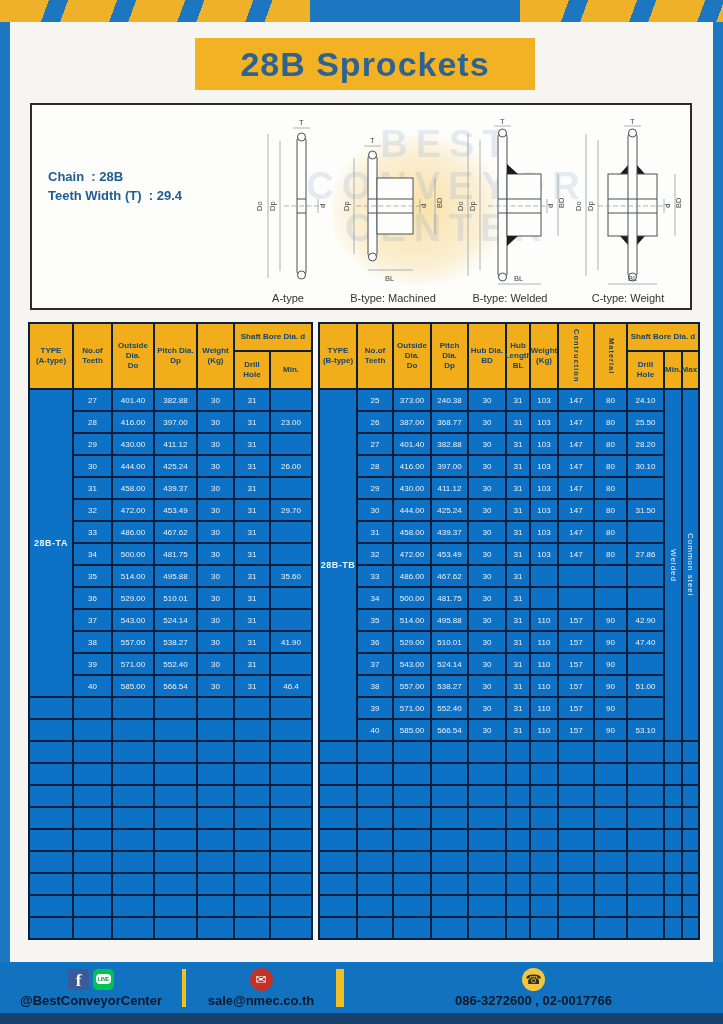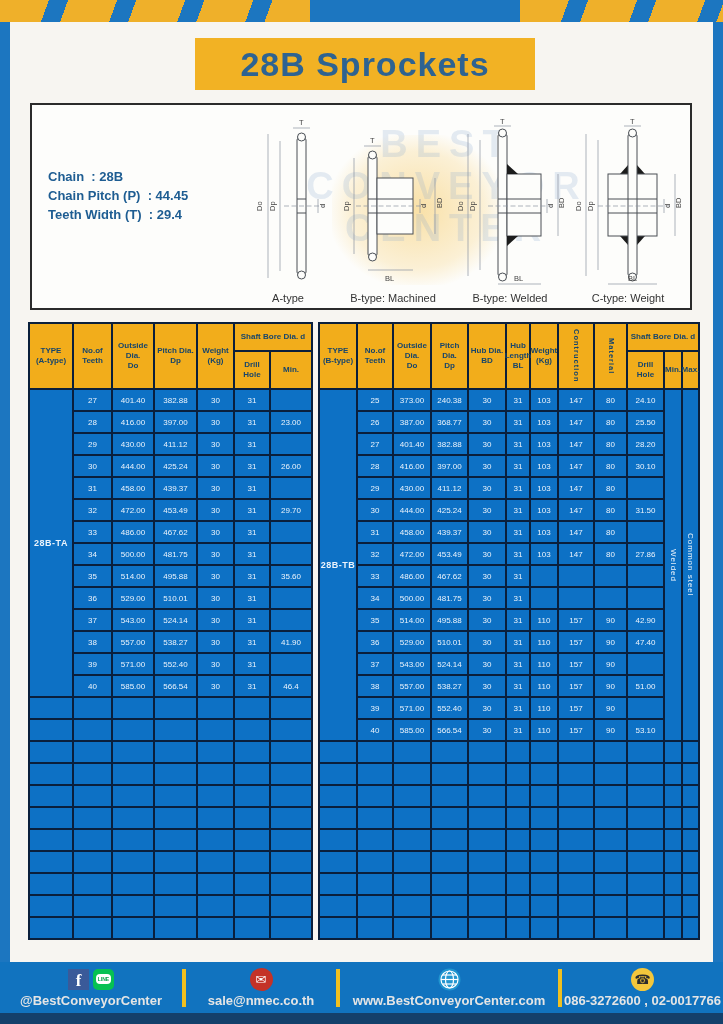--- a/index.html
+++ b/index.html
@@ -55,21 +55,21 @@
   .vert { writing-mode:vertical-rl; letter-spacing:1px; font-size:7.5px; line-height:8px; }
   .cell { background:#0d71c5; color:#eaf3fc; font-size:8px; display:flex; align-items:center; justify-content:center; text-align:center; }
   .cell.type-cell { font-size:9px; font-weight:bold; letter-spacing:0.5px; }
   .cell.vcell { writing-mode:vertical-rl; font-size:8px; letter-spacing:1px; }
 
   
   .footer { position:absolute; left:0; bottom:11px; width:723px; height:51px; background:#1173bf;
     display:flex; align-items:center; }
   .bottom-strip { position:absolute; left:0; bottom:0; width:723px; height:11px; background:#14406b; }
   .fsec { display:flex; flex-direction:column; align-items:center; justify-content:center; gap:2px; }
-  .fsec .ftext { color:#e5e5e5; font-weight:bold; font-size:13px; white-space:nowrap; }
+  .fsec .ftext { color:#0f172a; font-weight:bold; font-size:13px; white-space:nowrap; }
   .fsep { width:4px; height:38px; background:#f0c020; }
   .icon-row { display:flex; gap:4px; align-items:center; height:24px; }
   .icon-fb { width:21px; height:21px; background:#3a5a99; color:#fff; font-weight:bold; font-size:17px;
     font-family:"Liberation Serif",serif; display:flex; align-items:flex-end; justify-content:center; line-height:19px; }
   .icon-line { width:21px; height:21px; background:#06c152; border-radius:5px; display:flex; align-items:center; justify-content:center; }
   .icon-line span { background:#fff; border-radius:4px; font-size:5px; font-weight:bold; color:#06a348; padding:2px 2px; }
   .icon-mail { width:23px; height:23px; border-radius:50%; background:#c43227; color:#fff; font-size:13px;
     display:flex; align-items:center; justify-content:center; }
   .icon-phone { width:23px; height:23px; border-radius:50%; background:#f3c73c; color:#2c2c2c; font-size:13px;
     display:flex; align-items:center; justify-content:center; }
@@ -93,21 +93,20 @@
     <div class="spec-box">
       <div class="wm-blob"></div>
       <div class="watermark">
         <div>BEST</div>
         <div>CONVEYOR</div>
         <div>CENTER</div>
       </div>
 
       <div class="spec-lines">
         <div class="spec-line">Chain  : 28B</div>
-        <div class="spec-line">Chain Pitch (P)  : 44.45</div>
         <div class="spec-line">Teeth Width (T)  : 29.4</div>
       </div>
 
       <div class="figures">
 
         <div class="figure">
           <svg class="diag" width="88" height="172" viewBox="0 0 88 172">
             <line class="dim" x1="49" y1="10" x2="66" y2="10"></line>
             <text x="55" y="7">T</text>
             <rect class="fl" x="53" y="20" width="9" height="136" rx="2"></rect>
@@ -686,33 +685,20 @@
       <div class="ftext">@BestConveyorCenter</div>
     </div>
     <div class="fsep"></div>
     <div class="fsec" style="flex:0 0 150px;">
       <div class="icon-row">
         <div class="icon-mail">✉</div>
       </div>
       <div class="ftext">sale@nmec.co.th</div>
     </div>
     <div class="fsep"></div>
-    <div class="fsec" style="flex:0 0 218px;">
-      <div class="icon-row">
-        <svg width="23" height="23">
-          <circle cx="11.5" cy="11.5" r="11" fill="#2196d0"></circle>
-          <circle cx="11.5" cy="11.5" r="8.5" fill="none" stroke="#fff" stroke-width="1.2"></circle>
-          <ellipse cx="11.5" cy="11.5" rx="4" ry="8.5" fill="none" stroke="#fff" stroke-width="1.2"></ellipse>
-          <line x1="3" y1="11.5" x2="20" y2="11.5" stroke="#fff" stroke-width="1.2"></line>
-          <line x1="4.5" y1="7" x2="18.5" y2="7" stroke="#fff" stroke-width="1.2"></line>
-          <line x1="4.5" y1="16" x2="18.5" y2="16" stroke="#fff" stroke-width="1.2"></line>
-        </svg>
-      </div>
-      <div class="ftext">www.BestConveyorCenter.com</div>
-    </div>
     <div class="fsep"></div>
     <div class="fsec" style="flex:1 1 auto;">
       <div class="icon-row">
         <div class="icon-phone">☎</div>
       </div>
       <div class="ftext">086-3272600 , 02-0017766</div>
     </div>
   </div>
 
   <div class="bottom-strip"></div>

